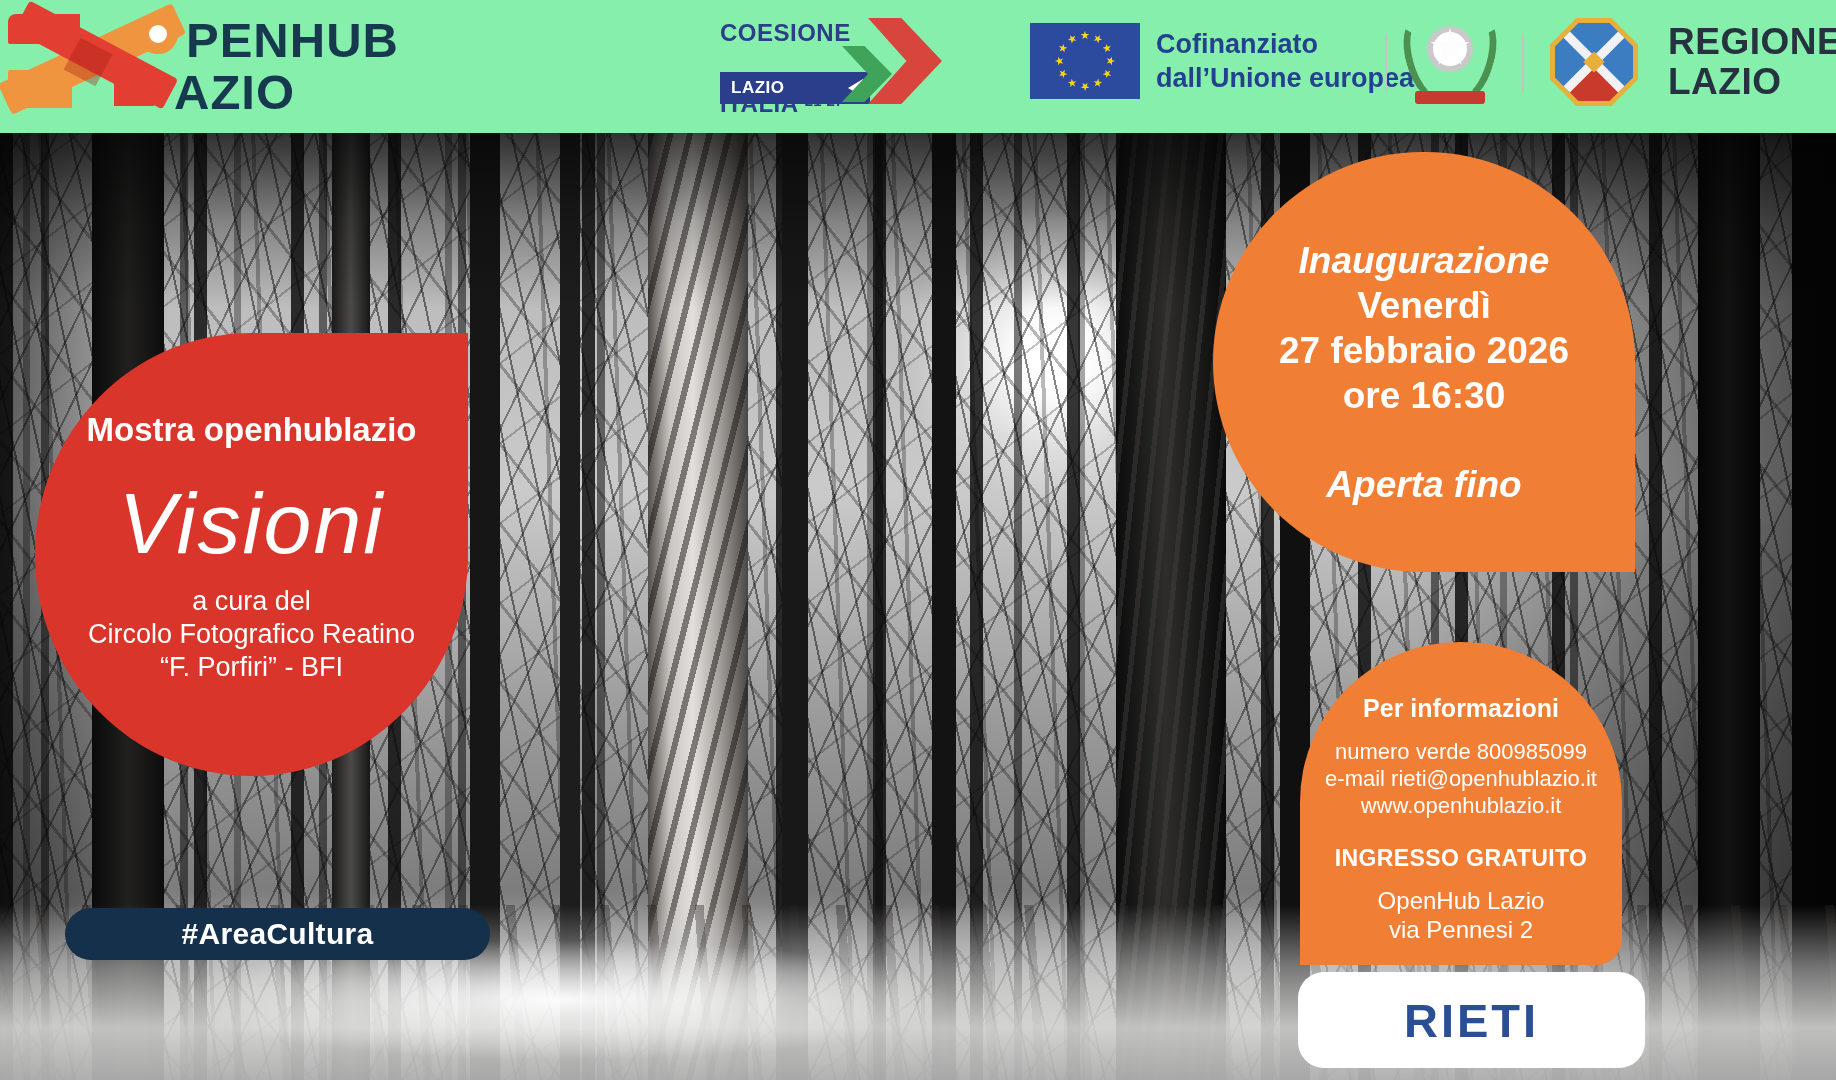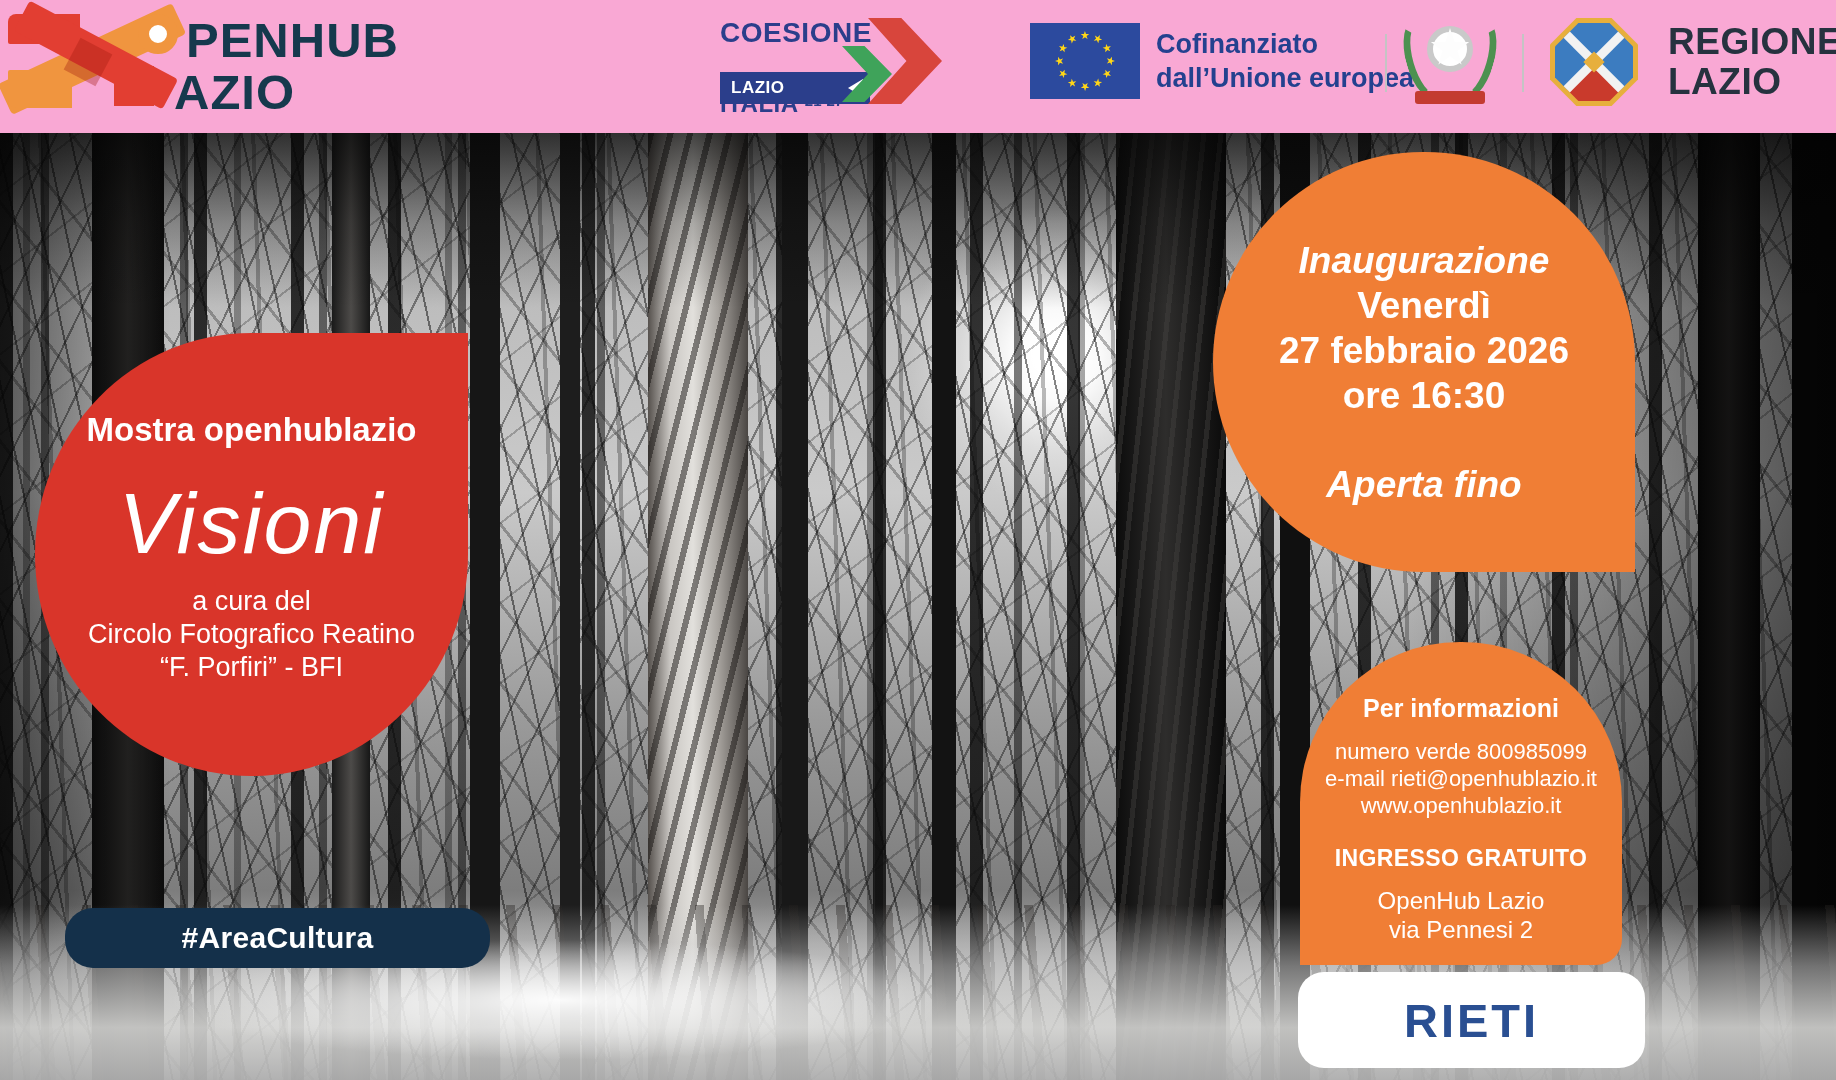--- a/index.html
+++ b/index.html
@@ -1,37 +1,37 @@
 <!DOCTYPE html>
 <html style="--c-red: #d9352a; --c-orange: #f07e35; --c-navy: #14304a; --c-blue: #2a4f92; --c-brand_navy: #16394d; --c-logo_red: #e23e32; --c-logo_orange: #f0953f; --c-coesione_blue: #2b3e8b; --c-eu_text_blue: #24418f; --c-flag_blue: #2c4a9e; --c-star_yellow: #ffd617; --c-chevron_green: #3fa35a; --c-chevron_red: #d8453c; --c-regione_text: #26323f; --c-gold: #e7af3c;"><head>
 <meta charset="utf-8">
 <style>
   html,body{margin:0;padding:0;background:#222;}
   .stage{position:relative;width:1836px;height:1080px;overflow:hidden;
          font-family:"Liberation Sans","DejaVu Sans",sans-serif;background:#9a9a9a;}
 
   
-  .topbar{position:absolute;left:0;top:0;width:1836px;height:133px;background:#f9a8d4;z-index:10;}
+  .topbar{position:absolute;left:0;top:0;width:1836px;height:133px;background:#86efac;z-index:10;}
 
   
   .oh-logo{position:absolute;left:8px;top:10px;width:460px;height:112px;}
   .oh-mark{position:absolute;left:0;top:0;width:170px;height:100px;}
   .m-diag-or{position:absolute;left:-12px;top:32px;width:192px;height:34px;background:var(--c-logo_orange,#f0953f);transform:rotate(-25deg);border-radius:4px;}
   .m-diag-red{position:absolute;left:4px;top:28px;width:168px;height:34px;background:var(--c-logo_red,#e23e32);transform:rotate(28deg);border-radius:4px;}
   .m-bar-red{position:absolute;left:0;top:4px;width:72px;height:30px;background:var(--c-logo_red,#e23e32);border-radius:8px 0 0 2px;}
   .m-block-or{position:absolute;left:0;bottom:2px;width:64px;height:38px;background:var(--c-logo_orange,#f0953f);border-radius:2px 0 0 8px;}
   .m-sq-red{position:absolute;left:106px;top:56px;width:40px;height:40px;background:var(--c-logo_red,#e23e32);}
   .m-cross{position:absolute;left:62px;top:34px;width:36px;height:36px;background:rgba(160,25,15,.35);transform:rotate(28deg);}
   .m-ring{position:absolute;left:130px;top:4px;width:40px;height:40px;border-radius:50%;border:11px solid var(--c-logo_orange,#f0953f);background:#fff;box-sizing:border-box;}
   .oh-top{position:absolute;left:178px;top:2px;font-size:49px;font-weight:600;color:var(--c-brand_navy,#16394d);letter-spacing:1px;}
   .oh-bottom{position:absolute;left:166px;top:54px;font-size:49px;font-weight:600;color:var(--c-brand_navy,#16394d);letter-spacing:1px;}
 
   
   .coesione{position:absolute;left:720px;top:20px;width:230px;height:95px;color:var(--c-coesione_blue,#2b3e8b);}
-  .co-l1{font-size:28px;font-weight:800;line-height:26px;letter-spacing:.5px;}
+  .co-l1{font-size:24px;font-weight:800;line-height:26px;letter-spacing:.5px;}
   .co-l2{font-size:24px;font-weight:800;line-height:24px;letter-spacing:.5px;margin-top:43px;}
   .co-badge{font-size:15px;font-weight:800;vertical-align:6px;letter-spacing:0;}
   .co-bar{position:absolute;left:0;top:52px;width:150px;height:32px;background:var(--c-coesione_blue,#2b3e8b);display:flex;align-items:center;}
   .co-bar span{color:#fff;font-size:17px;font-weight:700;padding-left:11px;letter-spacing:.5px;}
   .co-tri{position:absolute;right:7px;top:7px;width:0;height:0;border-top:9px solid transparent;border-bottom:9px solid transparent;border-right:15px solid #fff;}
   .chev{position:absolute;clip-path:polygon(0 0,45% 0,100% 50%,45% 100%,0 100%,52% 50%);}
   .chev-green{left:122px;top:26px;width:50px;height:56px;background:var(--c-chevron_green,#3fa35a);z-index:2;}
   .chev-red{left:148px;top:-2px;width:74px;height:86px;background:var(--c-chevron_red,#d8453c);z-index:1;}
 
   
@@ -118,21 +118,21 @@
   .d-it{font-style:italic;}
   .d-gap{height:44px;}
 
   .info-bubble{position:absolute;left:1300px;top:642px;width:322px;height:323px;background:var(--c-orange,#f07e35);
     border-radius:160px 160px 26px 0;color:#fff;text-align:center;padding-top:52px;box-sizing:border-box;z-index:5;}
   .i-title{font-size:25px;font-weight:700;}
   .i-lines{margin-top:15px;font-size:22px;line-height:27px;}
   .i-free{margin-top:26px;font-size:23px;font-weight:700;letter-spacing:.4px;}
   .i-venue{margin-top:14px;font-size:24px;line-height:29px;}
 
-  .hashtag-pill{position:absolute;left:65px;top:908px;width:425px;height:60px;background:var(--c-navy,#14304a);
+  .hashtag-pill{position:absolute;left:65px;top:908px;width:425px;height:52px;background:var(--c-navy,#14304a);
     border-radius:28px;color:#fff;font-size:30px;font-weight:700;display:flex;align-items:center;justify-content:center;
     letter-spacing:.3px;z-index:5;}
   .city-box{position:absolute;left:1298px;top:972px;width:347px;height:96px;background:#fff;border-radius:26px;
     display:flex;align-items:center;justify-content:center;z-index:5;}
   .city-box span{color:var(--c-blue,#2a4f92);font-size:47px;font-weight:800;letter-spacing:3px;}
 </style>
 </head>
 <body>
 
 <div class="stage">

